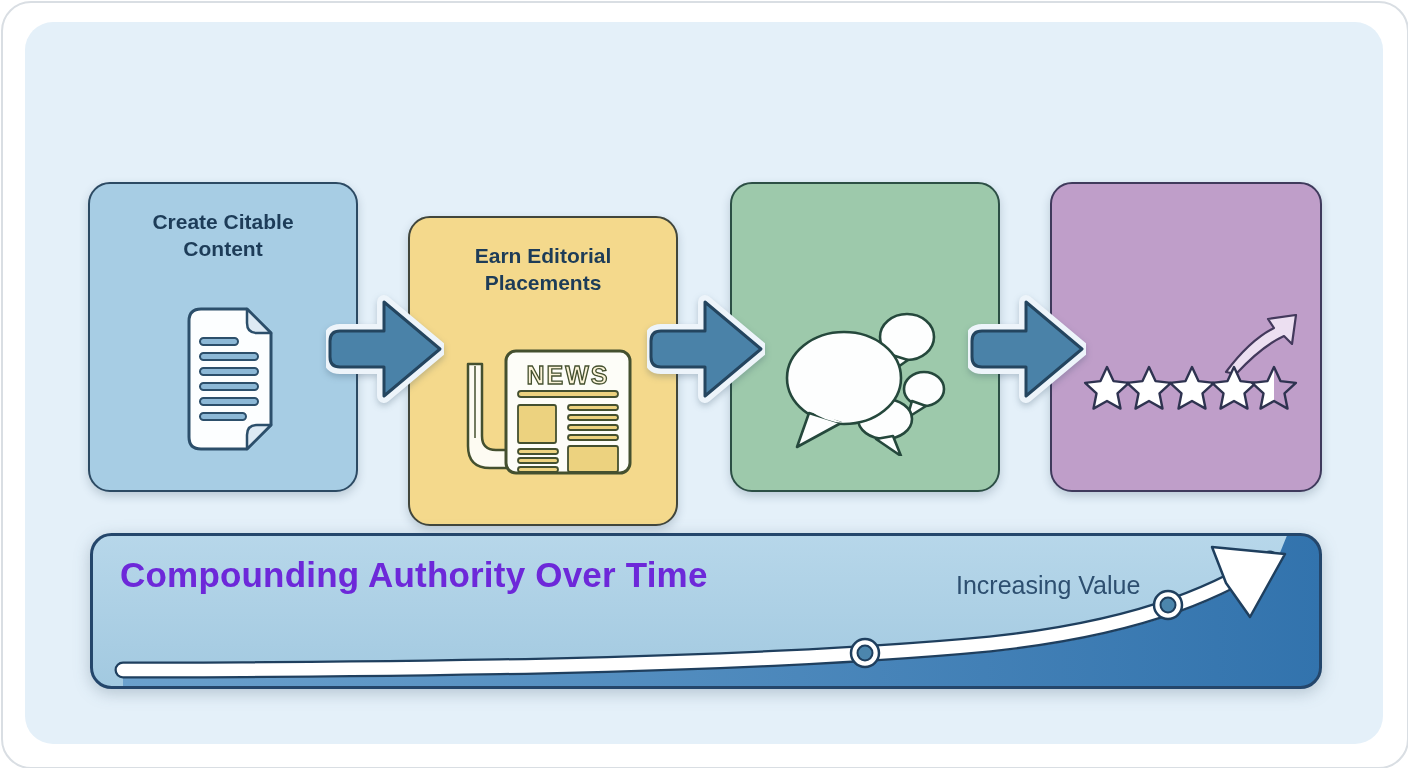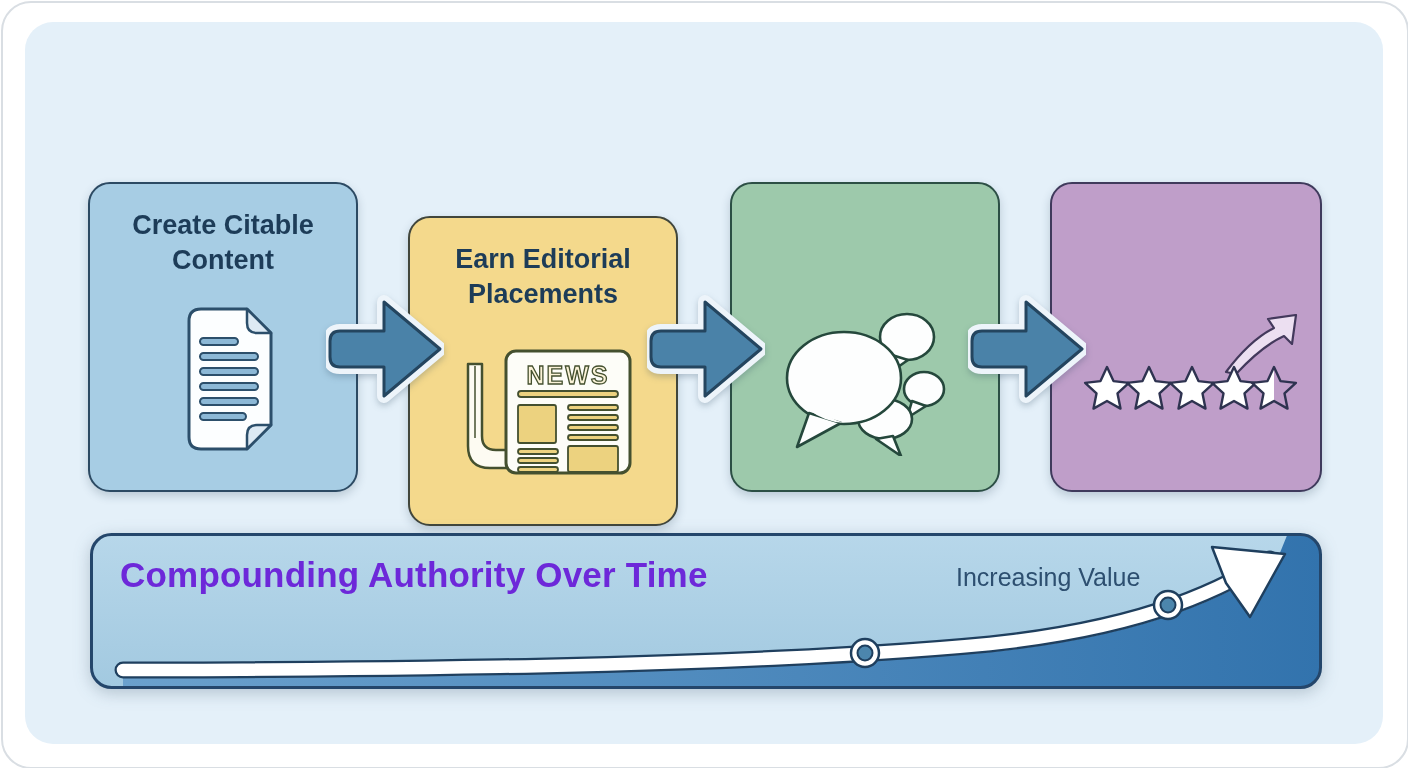--- a/index.html
+++ b/index.html
@@ -15,21 +15,21 @@
     position:absolute;left:25px;top:22px;width:1358px;height:722px;
     background:#e4f0f9;border-radius:28px;
   }
   .step{
     position:absolute;top:182px;width:270px;height:310px;
     border-radius:22px;border:2.5px solid #333;box-sizing:border-box;
     box-shadow:0 4px 10px rgba(36,62,88,0.22);
   }
   .step-title{
     margin:24px auto 0;text-align:center;font-weight:700;
-    font-size:27px;line-height:1.3;color:#1d3c58;
+    font-size:21px;line-height:1.3;color:#1d3c58;
   }
   #step-1{left:88px;}   #step-1 .step-title{width:220px;}
   #step-2{left:408px;}  #step-2 .step-title{width:240px;}
   #step-3{left:730px;}  #step-3 .step-title{width:220px;}
   #step-4{left:1050px;width:272px;} #step-4 .step-title{width:150px;}
   .icon-abs{position:absolute;}
   .connector{
     position:absolute;top:294px;width:118px;height:110px;z-index:5;
     filter:drop-shadow(0 3px 3px rgba(36,62,88,0.25));
   }
@@ -173,14 +173,14 @@
       <circle cx="775" cy="120" r="7.5" fill="#4c86ad" stroke="#1f3f5e" stroke-width="2"></circle>
     </g>
     <g>
       <circle cx="1078" cy="72" r="14" fill="#ffffff" stroke="#1f3f5e" stroke-width="2.5"></circle>
       <circle cx="1078" cy="72" r="7.5" fill="#4c86ad" stroke="#1f3f5e" stroke-width="2"></circle>
     </g>
     <path d="M1195,21 L1122,14 L1136,50 L1160,84 Z" fill="#ffffff" stroke="#1f3f5e" stroke-width="2.5" stroke-linejoin="round"></path>
     <rect x="1.5" y="1.5" width="1229" height="153" rx="20" fill="none" stroke="#24466b" stroke-width="3"></rect>
   </svg>
   <div class="banner-title" style="color: #6d28d9;">Compounding Authority Over Time</div>
-  <div class="banner-annotation" style="color: rgb(45, 79, 112);">Increasing Value</div>
+  <div class="banner-annotation" style="color: rgb(45, 79, 112); margin-top: 8px;">Increasing Value</div>
 </div>
 
 </body></html>

